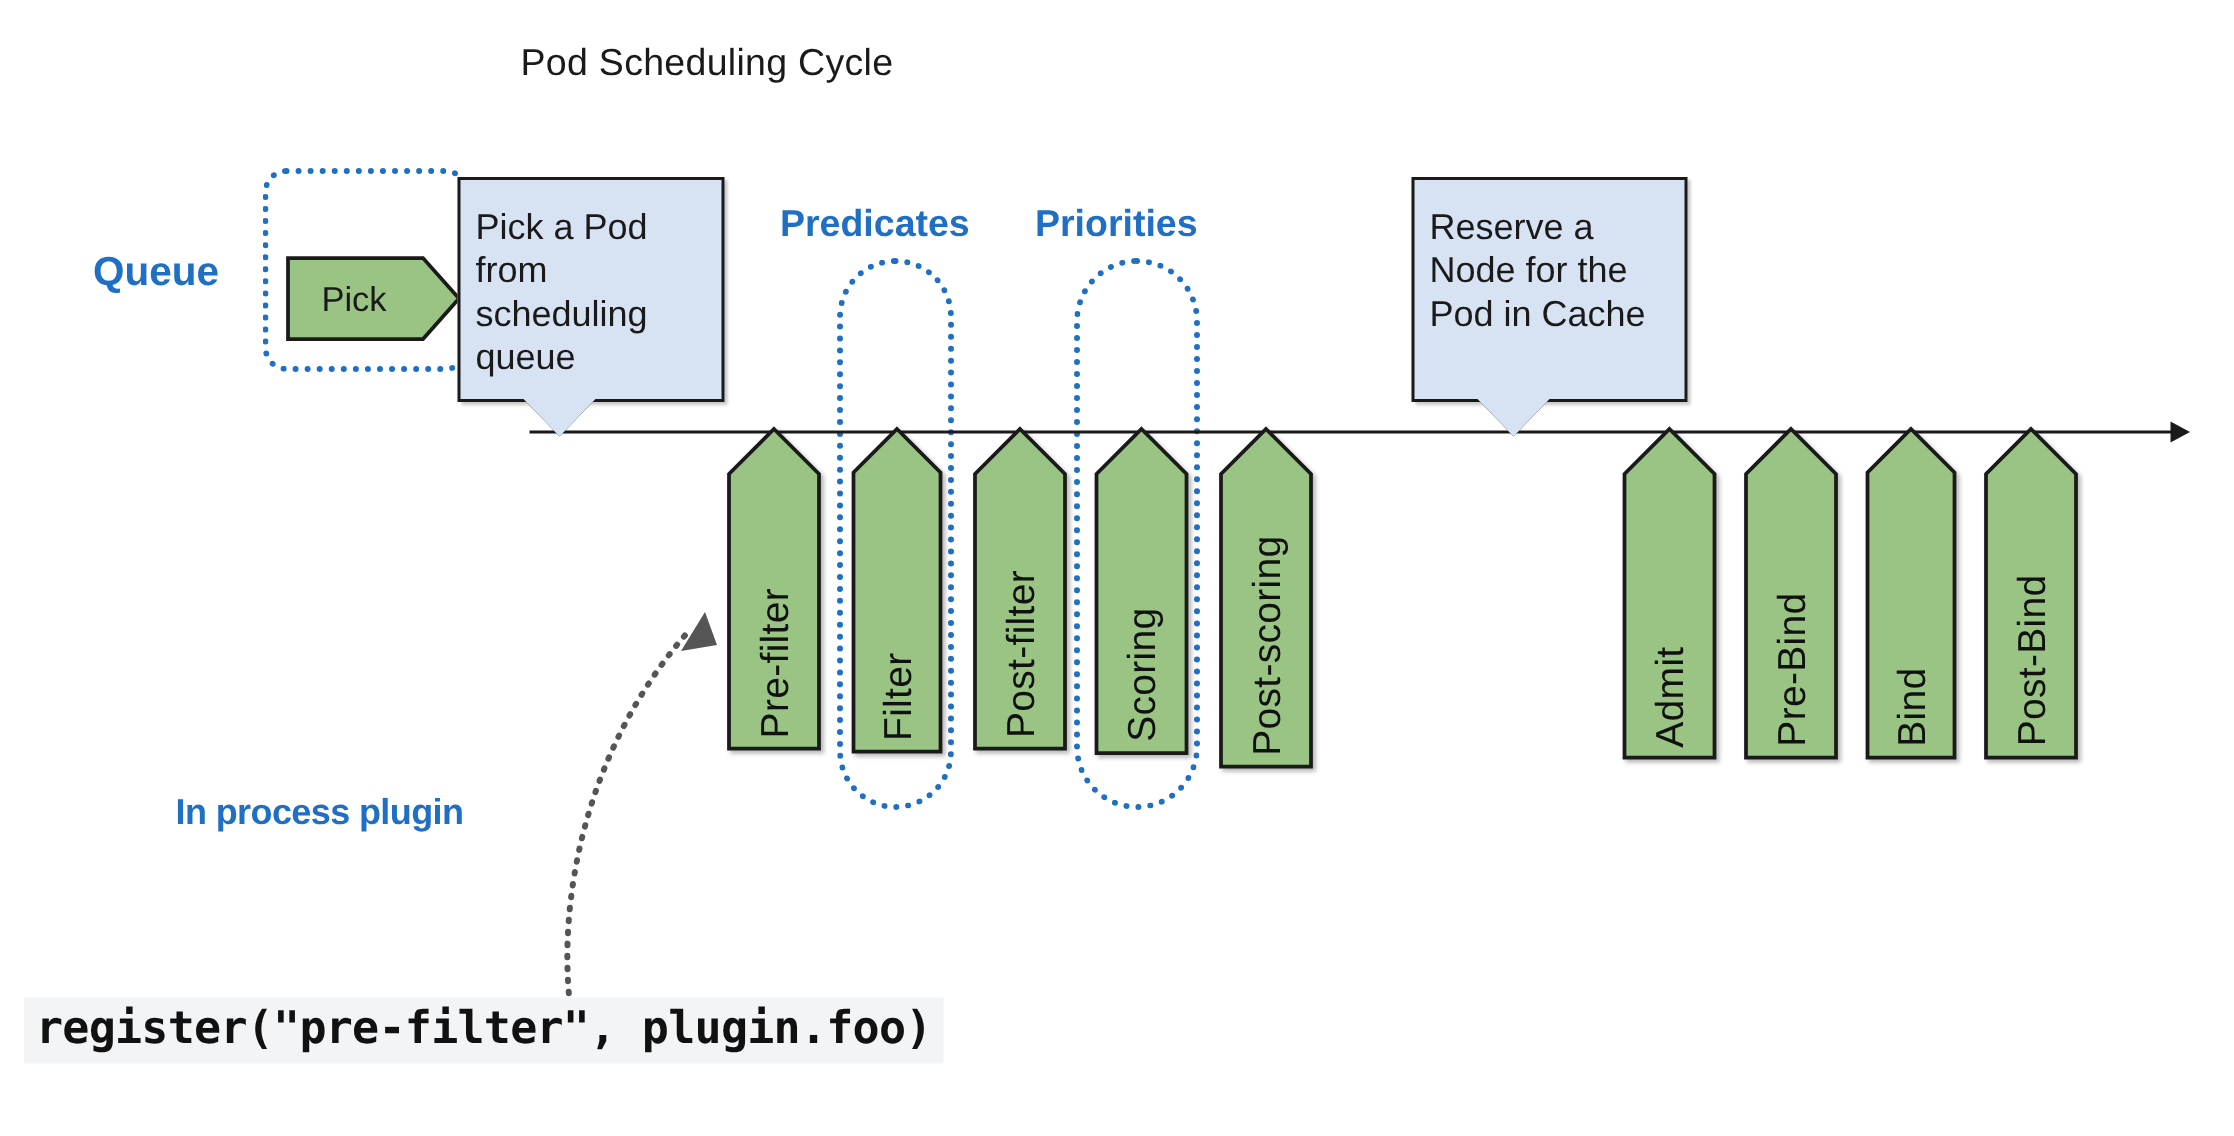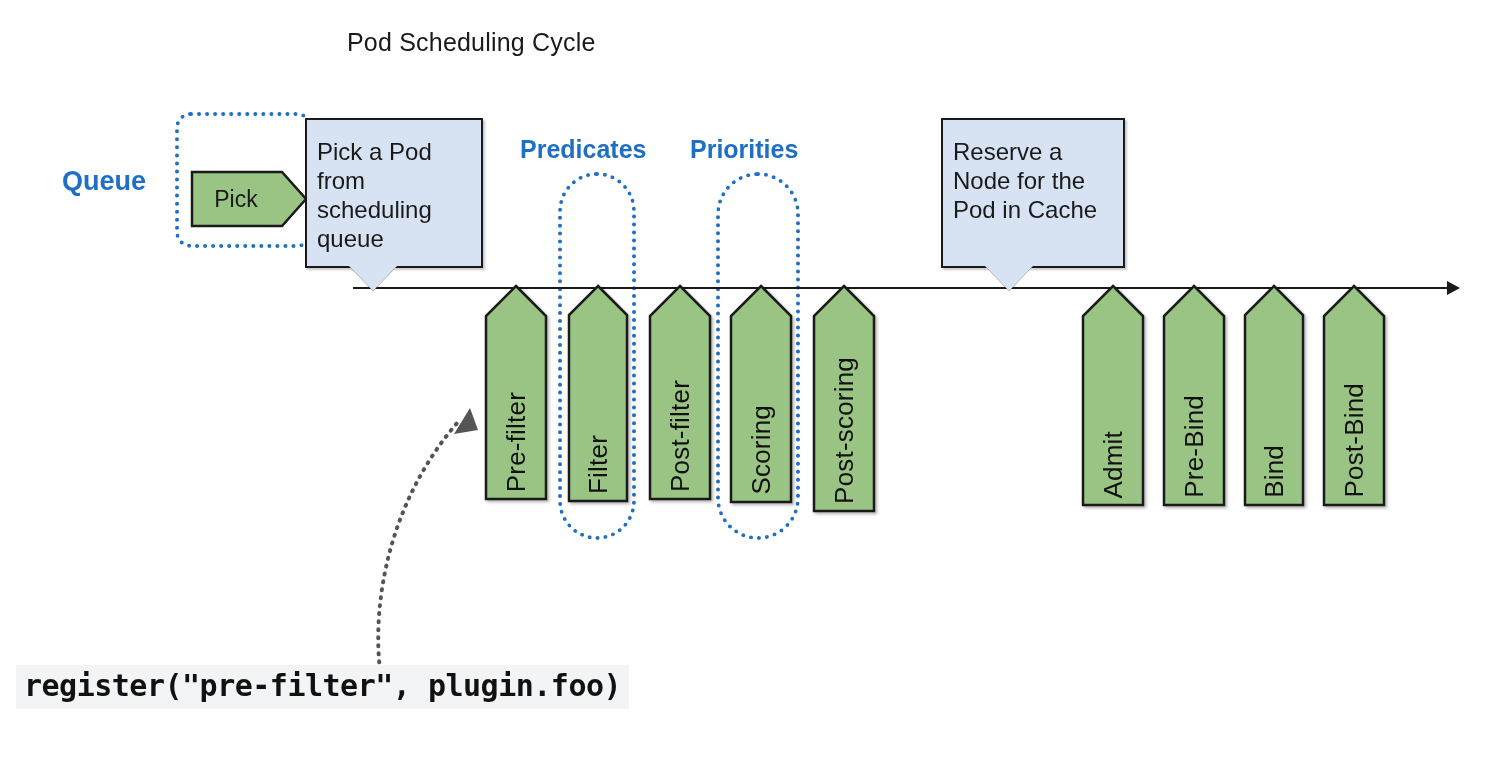--- a/index.html
+++ b/index.html
@@ -138,20 +138,21 @@
 
   <div class="title">Pod Scheduling Cycle</div>
 
   <div class="dotted-box box-queue"></div>
   <div class="dotted-box box-predicates"></div>
   <div class="dotted-box box-priorities"></div>
 
   <div class="blue-label lbl-queue">Queue</div>
   <div class="blue-label lbl-predicates">Predicates</div>
   <div class="blue-label lbl-priorities">Priorities</div>
+  <div class="blue-label lbl-inprocess">In process plugin</div>
 
   <div class="axis-line"></div>
   <div class="axis-head"></div>
 
   <div class="sort-shape">
     <svg width="118" height="58" viewBox="0 0 118 58">
       <polygon points="2,2 92,2 116,29 92,56 2,56" fill="#9ac484" stroke="#1a1a1a" stroke-width="2.5"></polygon>
     </svg>
     <div class="sort-text">Pick</div>
   </div>

